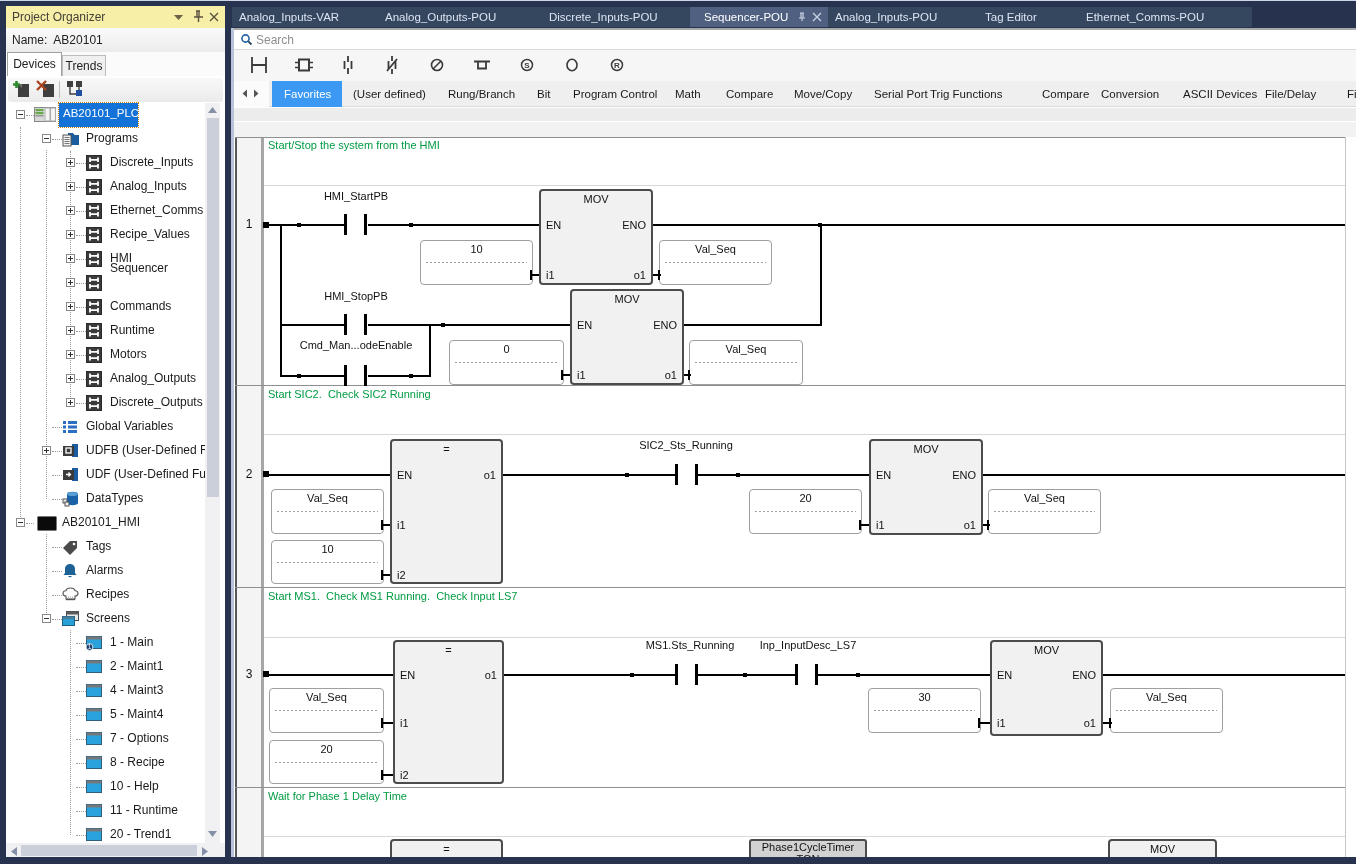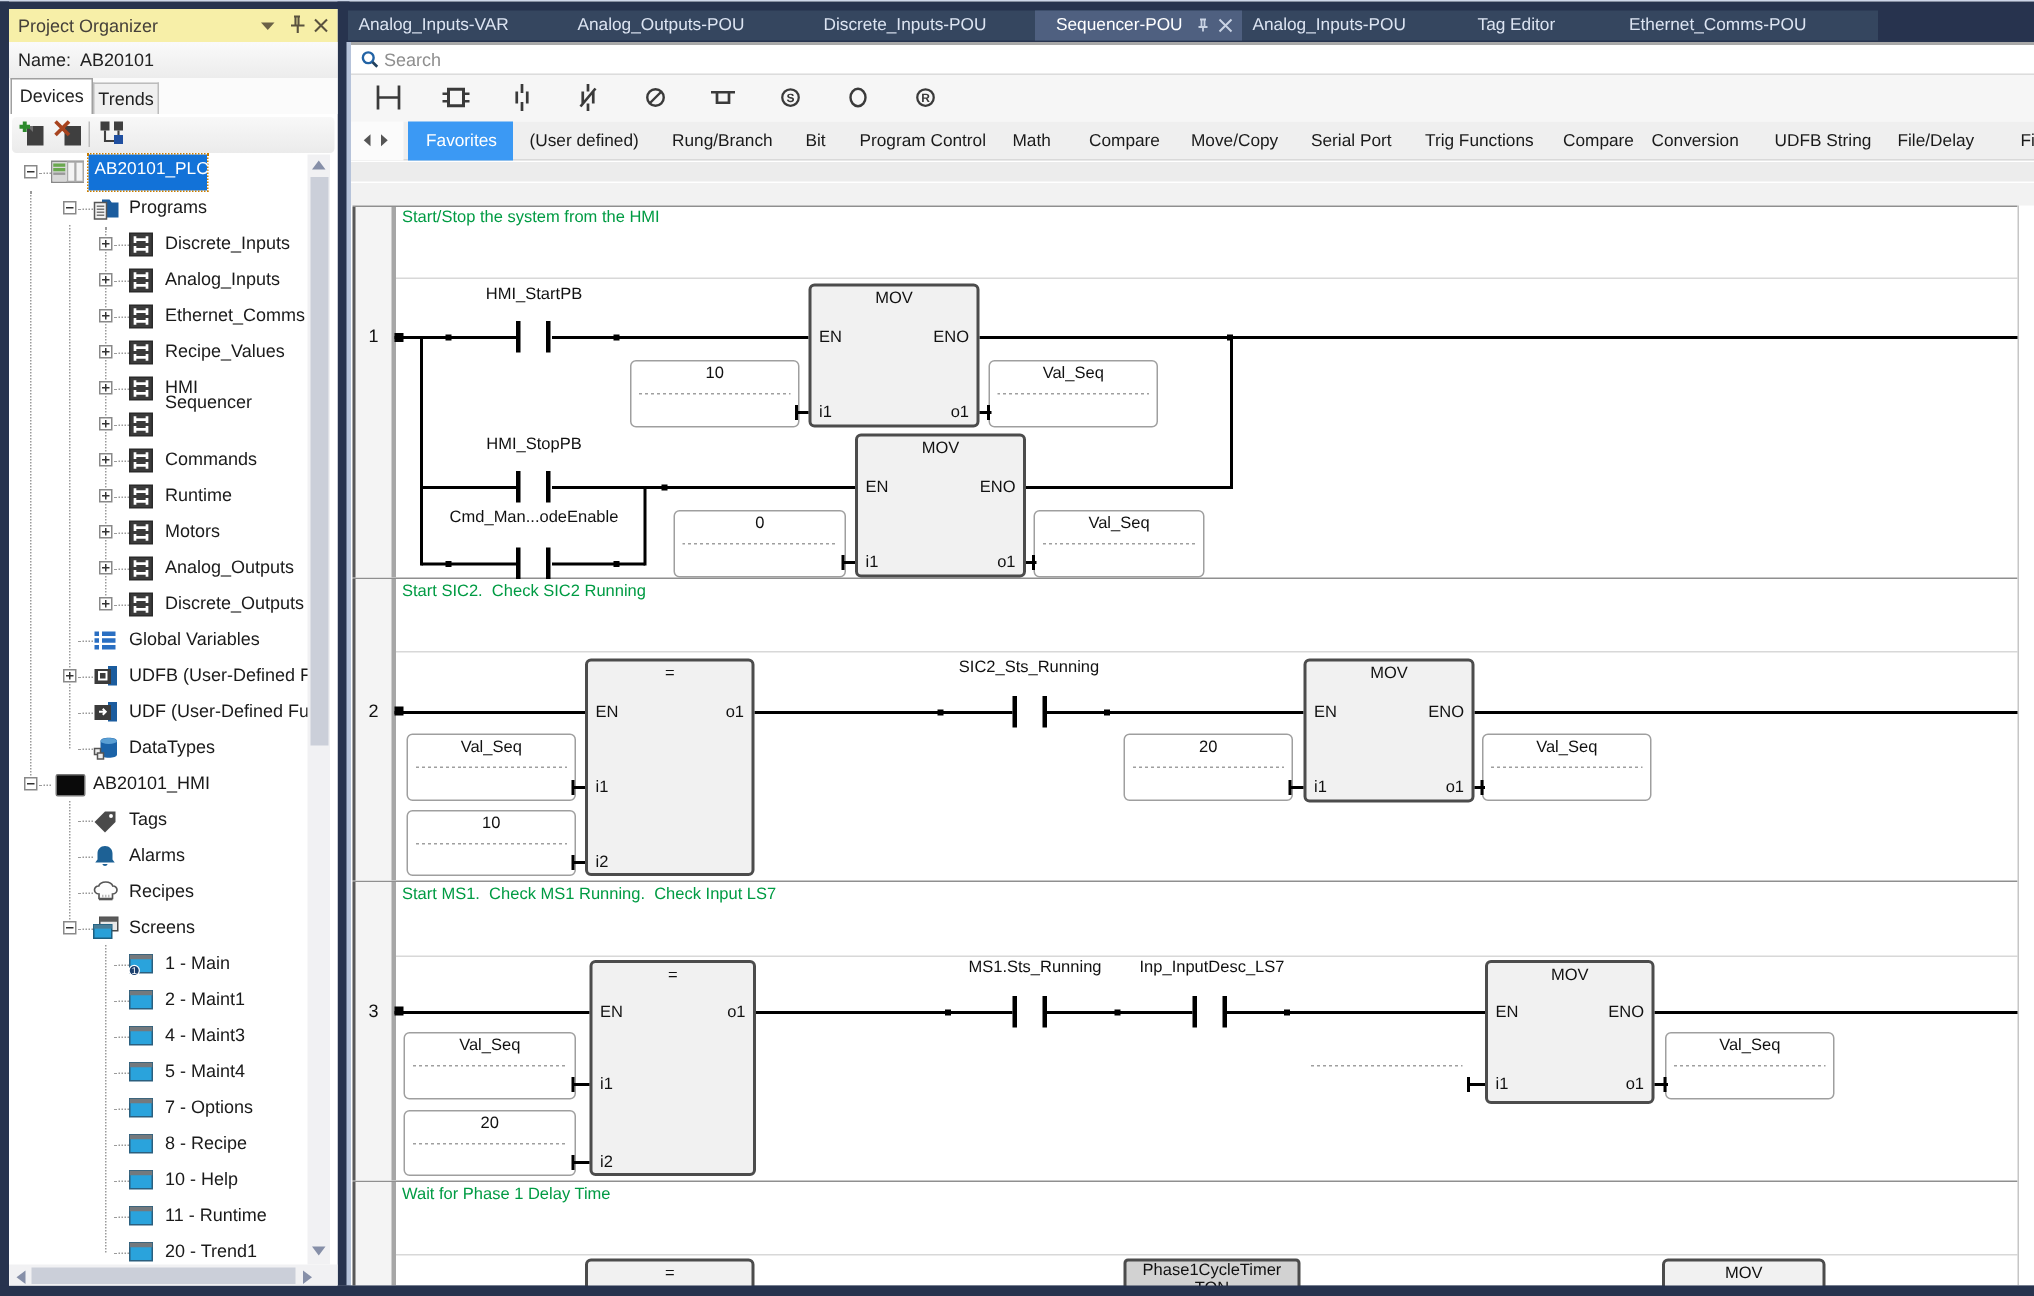--- a/index.html
+++ b/index.html
@@ -123,24 +123,24 @@
 <div class="abs" style="left:272px;top:81px;width:70px;height:26px;background:#3b99f4"></div>
 <div class="cattxt" style="left:284px;color:#fff">Favorites</div>
 <div class="cattxt" style="left:353px">(User defined)</div>
 <div class="cattxt" style="left:448px">Rung/Branch</div>
 <div class="cattxt" style="left:537px">Bit</div>
 <div class="cattxt" style="left:573px">Program Control</div>
 <div class="cattxt" style="left:675px">Math</div>
 <div class="cattxt" style="left:726px">Compare</div>
 <div class="cattxt" style="left:794px">Move/Copy</div>
 <div class="cattxt" style="left:874px">Serial Port</div>
-<div class="cattxt" style="left:950px">Trig Functions</div>
+<div class="cattxt" style="left:930px">Trig Functions</div>
 <div class="cattxt" style="left:1042px">Compare</div>
 <div class="cattxt" style="left:1101px">Conversion</div>
-<div class="cattxt" style="left:1183px">UDFB String</div>
+<div class="cattxt" style="left:1183px">ASCII Devices</div>
 <div class="cattxt" style="left:1265px">File/Delay</div>
 <div class="cattxt" style="left:1347px">File</div>
 <div class="abs" style="left:233.5px;top:108px;width:1122.5px;height:13px;background:#ececec"></div>
 <div class="abs" style="left:233.5px;top:122px;width:1122.5px;height:15px;background:#f2f2f2"></div>
 <div class="gray" style="left:235px;top:137px;width:1110px;height:1px"></div>
 <div class="gray" style="left:235px;top:385px;width:1110px;height:1px"></div>
 <div class="gray" style="left:235px;top:587px;width:1110px;height:1px"></div>
 <div class="gray" style="left:235px;top:787px;width:1110px;height:1px"></div>
 <div class="lt" style="left:264px;top:185px;width:1081px;height:1px"></div>
 <div class="lt" style="left:264px;top:434px;width:1081px;height:1px"></div>
@@ -280,20 +280,21 @@
       <div class="bt">MOV</div>
       <div class="pl" style="top:27px">EN</div>
       <div class="pr" style="top:27px">ENO</div>
       <div class="pl" style="top:75px">i1</div>
       <div class="pr" style="top:75px">o1</div>
     </div>
 <div class="vbox" style="left:269px;top:688px;width:115px;height:45px">Val_Seq</div>
 <div class="vdash" style="left:275px;top:710px;width:103px"></div>
 <div class="vbox" style="left:269px;top:740px;width:115px;height:44px">20</div>
 <div class="vdash" style="left:275px;top:762px;width:103px"></div>
+<div class="vbox" style="left:868px;top:688px;width:113px;height:45px">30</div>
 <div class="vdash" style="left:874px;top:710px;width:101px"></div>
 <div class="vbox" style="left:1110px;top:688px;width:113px;height:45px">Val_Seq</div>
 <div class="vdash" style="left:1116px;top:710px;width:101px"></div>
 <div class="w" style="left:382px;top:722px;width:11px;height:2px"></div>
 <div class="w" style="left:382px;top:774px;width:11px;height:2px"></div>
 <div class="w" style="left:979px;top:722px;width:11px;height:2px"></div>
 <div class="w" style="left:1103px;top:722px;width:9px;height:2px"></div>
 <div class="w" style="left:381px;top:718px;width:2px;height:10px"></div>
 <div class="w" style="left:381px;top:770px;width:2px;height:10px"></div>
 <div class="w" style="left:978px;top:718px;width:2px;height:10px"></div>

